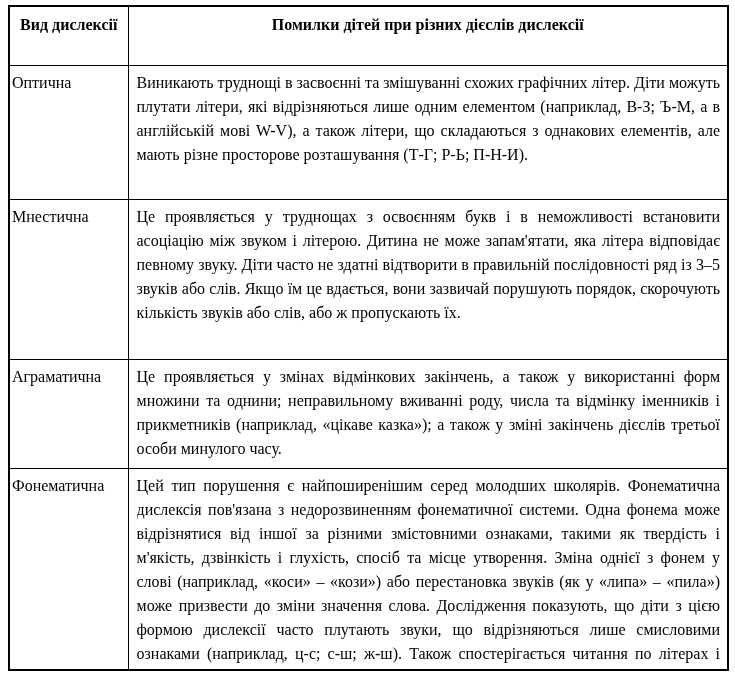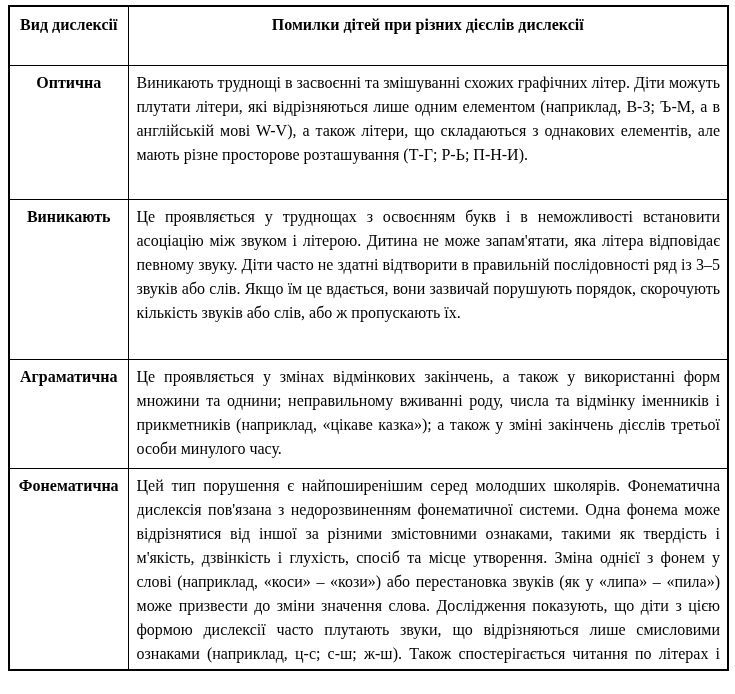--- a/index.html
+++ b/index.html
@@ -37,23 +37,22 @@
     font-size:16px;
     line-height:24px;
     color:var(--text);
   }
   th{
     font-weight:bold;
     text-align:center;
     padding:6px 8px 3px 8px;
   }
   td.type-cell{
-    text-align:center;
+    text-align:left;
     padding:5px 2px 3px 2px;
-    font-weight:bold;
   }
   td.desc-cell{
     text-align:justify;
     padding:5px 7px 3px 8px;
   }
   .clip{overflow:hidden;}
   tr.h-head{height:59px;}
   tr.h-r1{height:134px;}
   tr.h-r2{height:160px;}
   tr.h-r3{height:109px;padding-left:12px;}
@@ -87,21 +86,21 @@
       <tr class="h-r1">
         <td class="type-cell">
           <div class="clip">Оптична</div>
         </td>
         <td class="desc-cell">
           <div class="clip">Виникають труднощі в засвоєнні та змішуванні схожих графічних літер. Діти можуть плутати літери, які відрізняються лише одним елементом (наприклад, В-З; Ъ-М, а в англійській мові W-V), а також літери, що складаються з однакових елементів, але мають різне просторове розташування (Т-Г; Р-Ь; П-Н-И).</div>
         </td>
       </tr>
       <tr class="h-r2">
         <td class="type-cell">
-          <div class="clip">Виникають</div>
+          <div class="clip">Мнестична</div>
         </td>
         <td class="desc-cell">
           <div class="clip">Це проявляється у труднощах з освоєнням букв і в неможливості встановити асоціацію між звуком і літерою. Дитина не може запам'ятати, яка літера відповідає певному звуку. Діти часто не здатні відтворити в правильній послідовності ряд із 3–5 звуків або слів. Якщо їм це вдається, вони зазвичай порушують порядок, скорочують кількість звуків або слів, або ж пропускають їх.</div>
         </td>
       </tr>
       <tr class="h-r3">
         <td class="type-cell">
           <div class="clip">Аграматична</div>
         </td>
         <td class="desc-cell">

